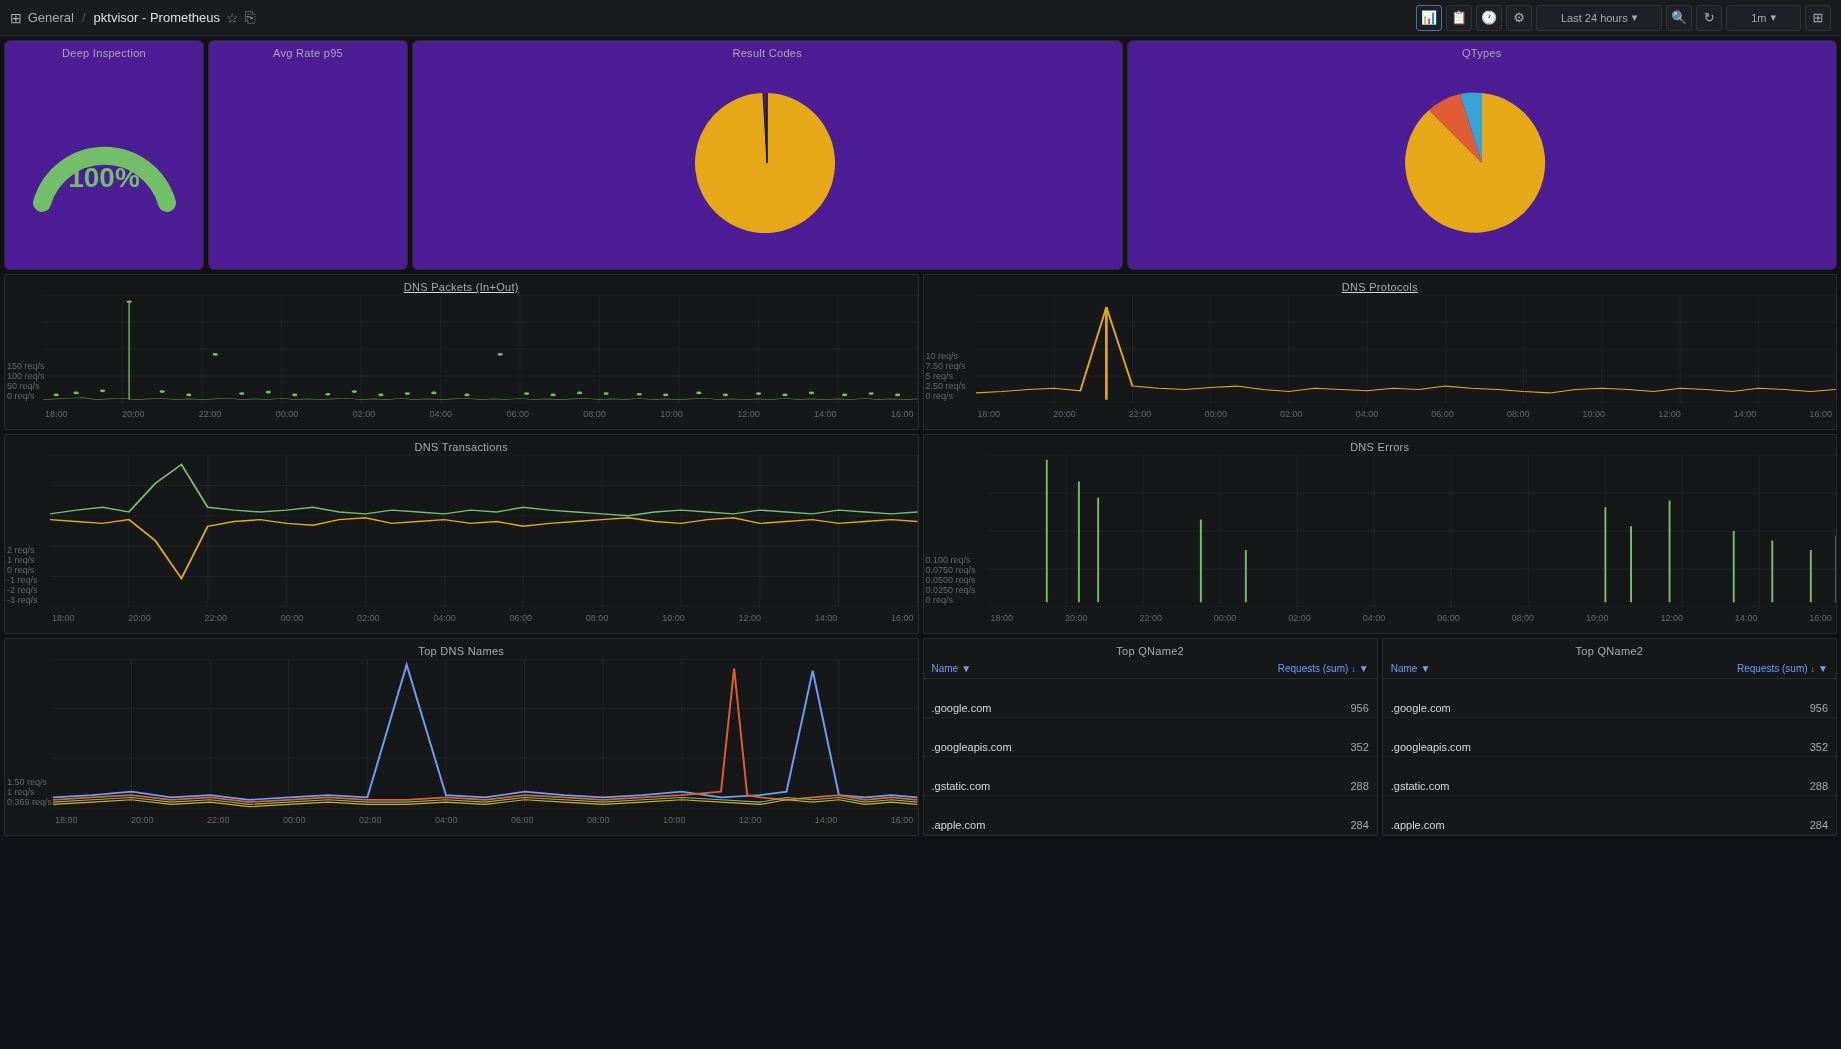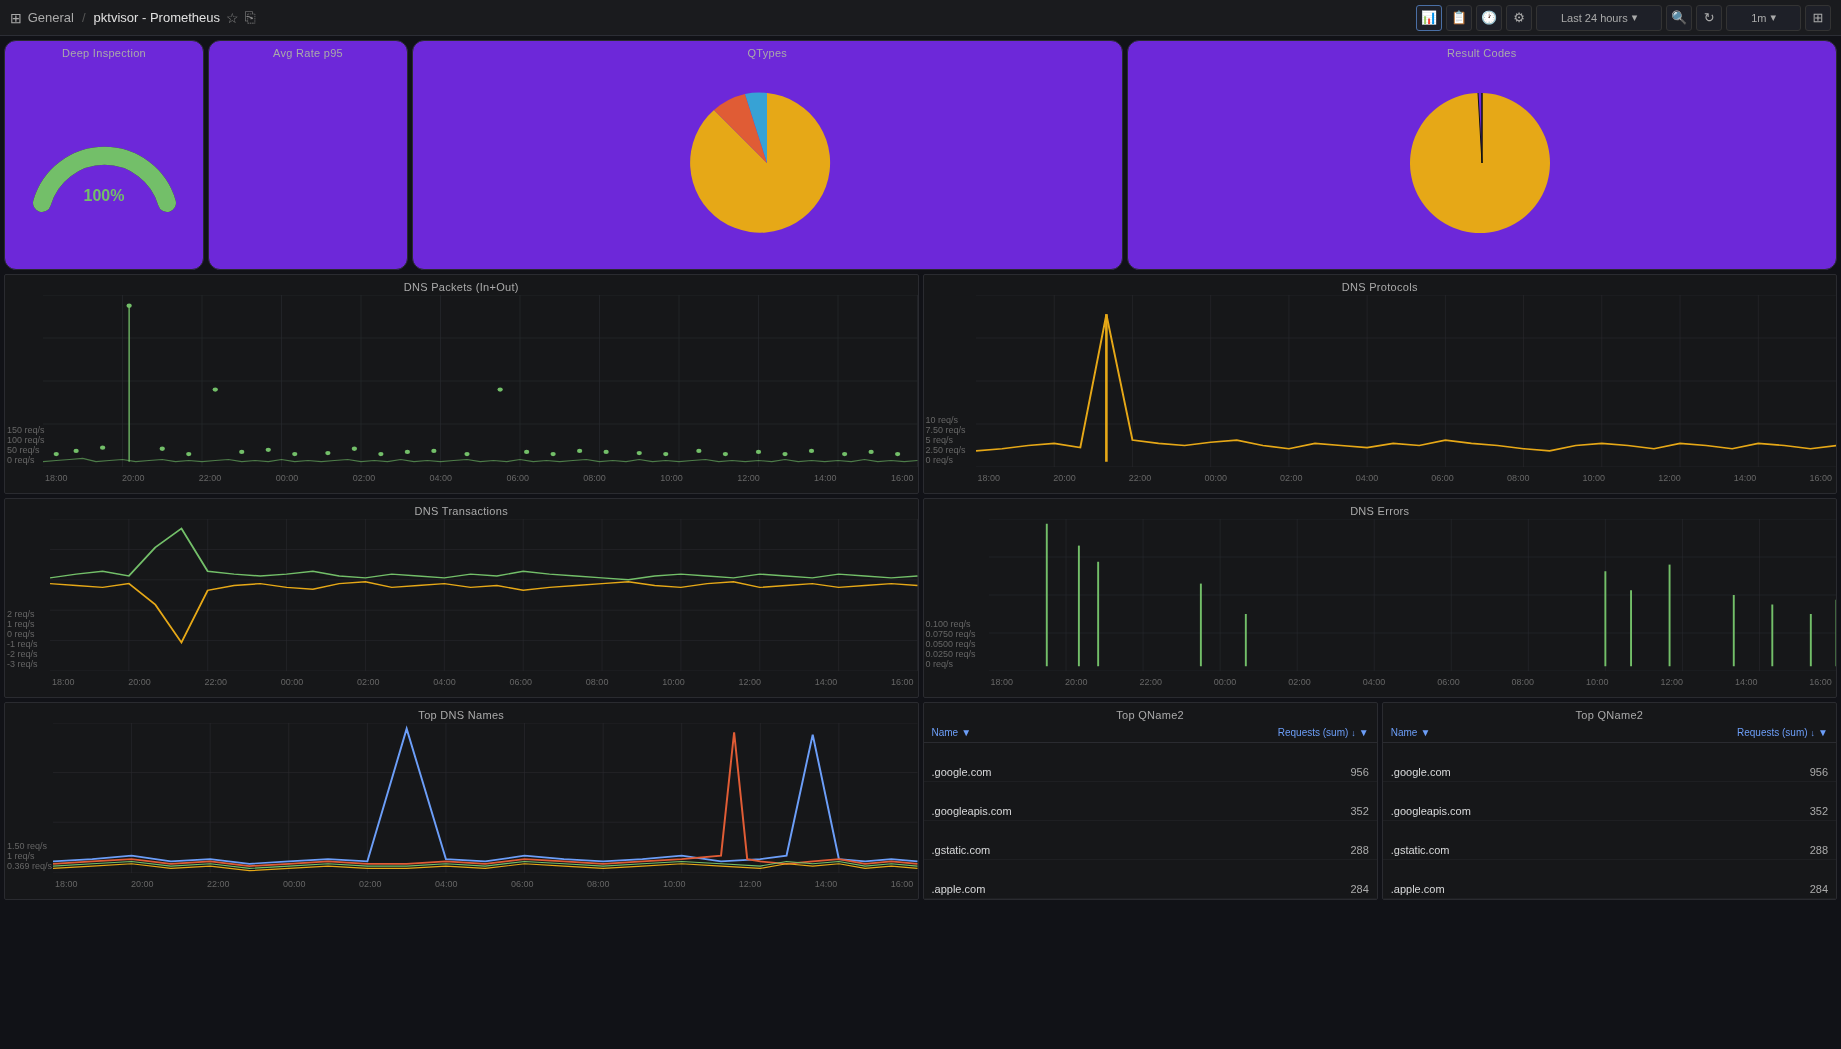--- a/index.html
+++ b/index.html
@@ -74,23 +74,23 @@
 
     
     .row1 {
       display: grid;
       grid-template-columns: 200px 200px 1fr 1fr;
       gap: 4px;
       height: 230px;
     }
 
     .panel {
-      background: #6d28d9;
+      background: #4c1d95;
       border: 1px solid #2a2b30;
-      border-radius: 12px;
+      border-radius: 6px;
       position: relative;
       overflow: hidden;
     }
     .panel-title {
       text-align: center;
       font-size: 11px;
       color: #aaa;
       padding: 6px 6px 2px;
       letter-spacing: 0.3px;
     }
@@ -129,21 +129,21 @@
       justify-content: center;
       height: calc(100% - 24px);
     }
 
     
     .row2, .row3, .row4 {
       display: grid;
       grid-template-columns: 1fr 1fr;
       gap: 4px;
     }
-    .row2 { height: 220px; }
+    .row2 { height: 156px; text-decoration: underline; }
     .row3 { height: 200px; }
     .row4 { height: 175px; }
 
     .chart-panel {
       background: #161719;
       border: 1px solid #2a2b30;
       border-radius: 2px;
       position: relative;
       overflow: hidden;
     }
@@ -268,52 +268,52 @@
     <div class="panel">
       <div class="panel-title">Deep Inspection</div>
       <div class="gauge-container">
         <div class="gauge-wrap" style="width:155px;height:100px;">
           <svg viewBox="0 0 155 100" width="155" height="100">
 
             <path d="M15,90 A65,65 0 0,1 140,90" fill="none" stroke="#2a2b30" stroke-width="18" stroke-linecap="round"></path>
 
             <path d="M15,90 A65,65 0 0,1 140,90" fill="none" stroke="#73bf69" stroke-width="18" stroke-linecap="round"></path>
           </svg>
-          <div class="gauge-label" style="bottom:8px;font-size:16px;color:#73bf69;">100%</div>
+          <div class="gauge-label" style="bottom:19px;font-size:28px;color:#73bf69;">100%</div>
         </div>
       </div>
     </div>
 
     <div class="panel">
       <div class="panel-title">Avg Rate p95</div>
+    </div>
+
+    <div class="panel">
+      <div class="panel-title">Result Codes</div>
+      <div class="pie-container">
+        <svg viewBox="0 0 160 160" width="160" height="160">
+
+          <path d="M80,80 L80,10 A70,70 0 1,1 76,10 Z" fill="#e6a817"></path>
+
+          <line x1="80" y1="80" x2="80" y2="10" stroke="#111" stroke-width="1.5"></line>
+          <line x1="80" y1="80" x2="76" y2="10" stroke="#111" stroke-width="1"></line>
+        </svg>
+      </div>
     </div>
 
     <div class="panel">
       <div class="panel-title">QTypes</div>
       <div class="pie-container">
         <svg viewBox="0 0 160 160" width="160" height="160">
 
           <path d="M80,80 L80,10 A70,70 0 1,1 27,27 Z" fill="#e6a817"></path>
 
           <path d="M80,80 L27,27 A70,70 0 0,1 58,11 Z" fill="#e05c35"></path>
 
           <path d="M80,80 L58,11 A70,70 0 0,1 80,10 Z" fill="#37a2d5"></path>
-        </svg>
-      </div>
-    </div>
-
-    <div class="panel">
-      <div class="panel-title">Result Codes</div>
-      <div class="pie-container">
-        <svg viewBox="0 0 160 160" width="160" height="160">
-
-          <path d="M80,80 L80,10 A70,70 0 1,1 76,10 Z" fill="#e6a817"></path>
-
-          <line x1="80" y1="80" x2="80" y2="10" stroke="#111" stroke-width="1.5"></line>
-          <line x1="80" y1="80" x2="76" y2="10" stroke="#111" stroke-width="1"></line>
         </svg>
       </div>
     </div>
   </div>
 
   <div class="row2">
 
     <div class="chart-panel">
       <div class="panel-title">DNS Packets (In+Out)</div>
       <div class="chart-area">

